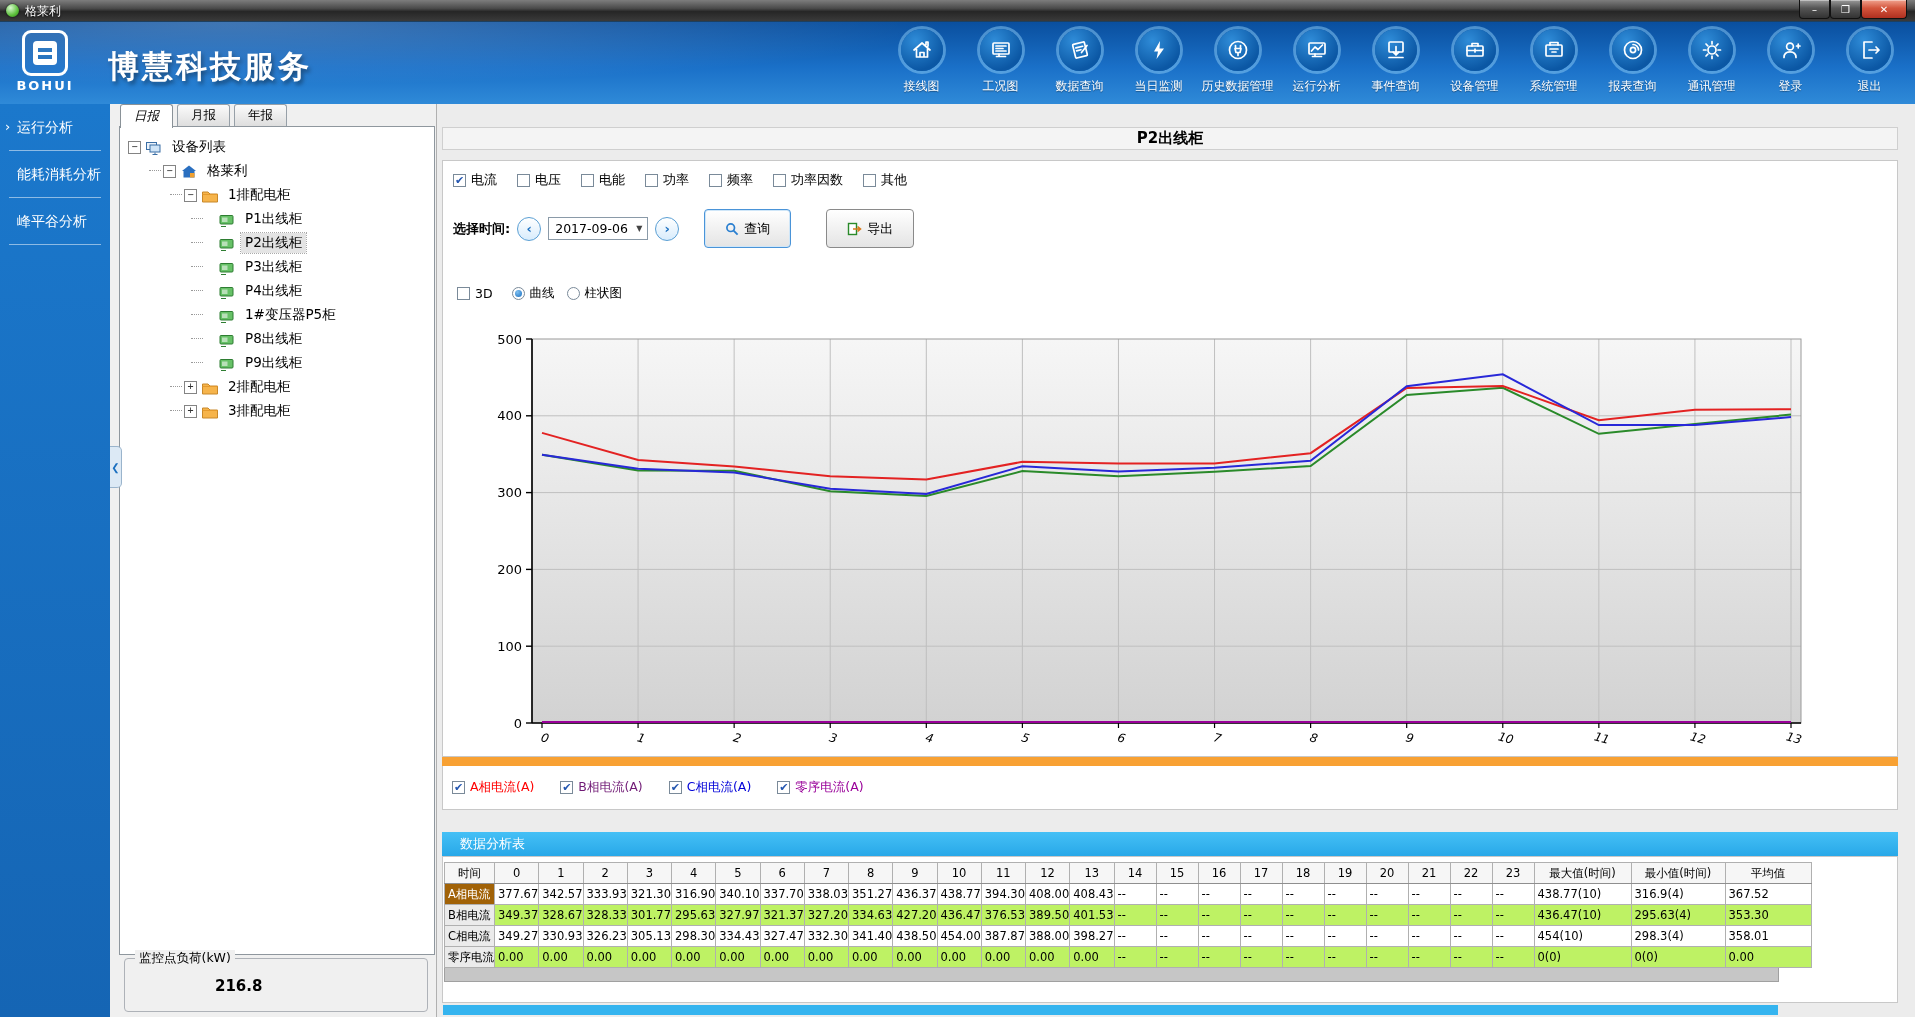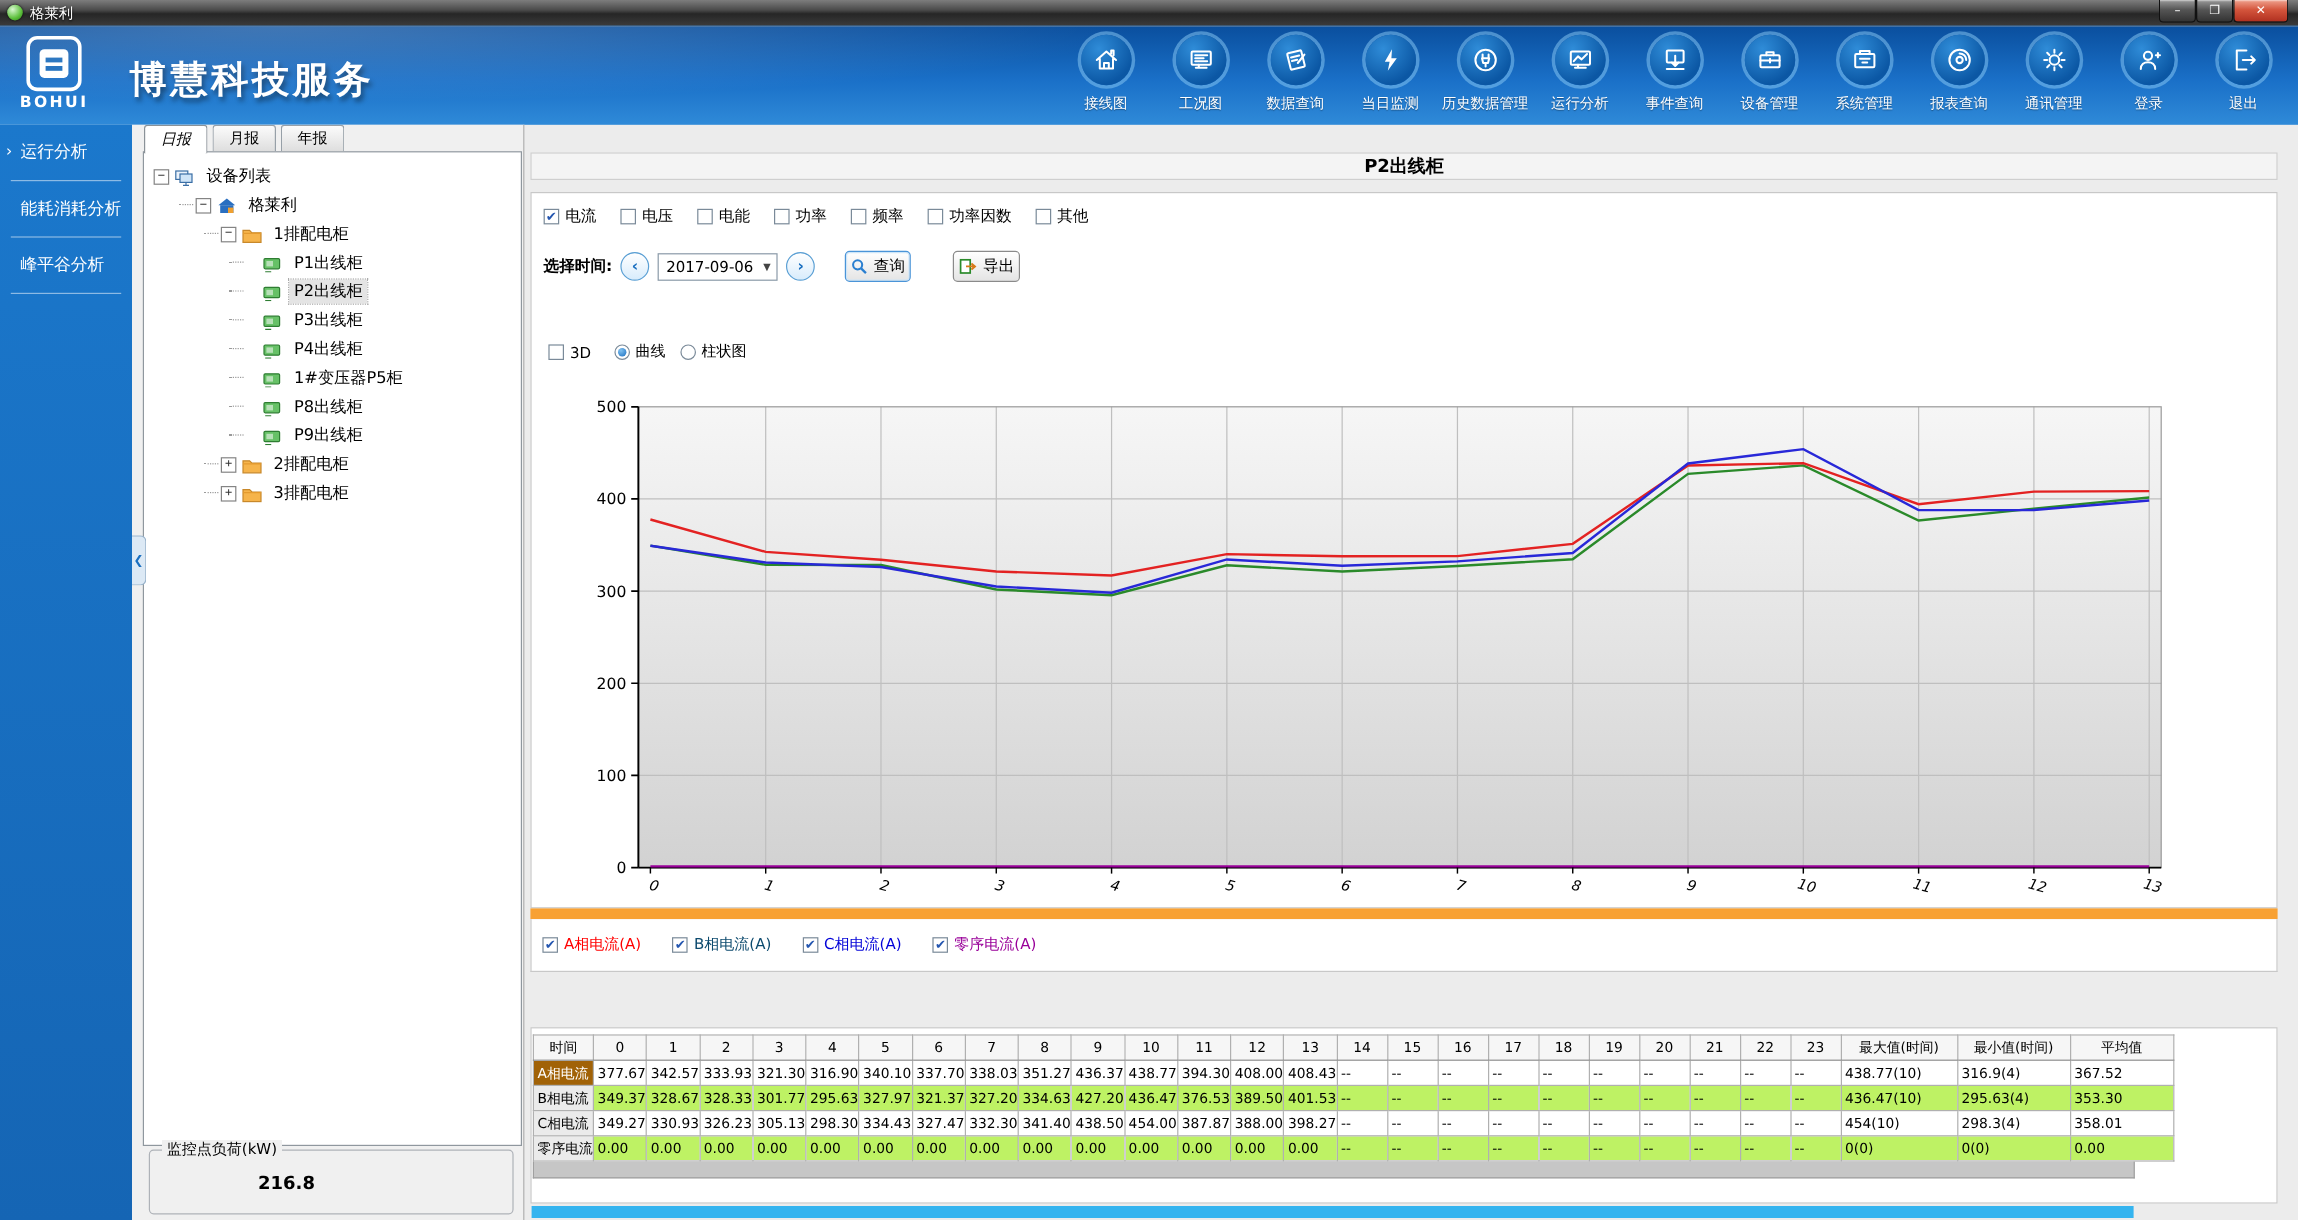--- a/index.html
+++ b/index.html
@@ -81,21 +81,21 @@
     align-items:center;justify-content:center;font-size:11px;color:#2456b0;flex:none;box-sizing:border-box;}
   .timerow{position:absolute;left:10px;top:48px;display:flex;align-items:center;gap:7px;font-size:13px;}
   .timelabel{font-weight:bold;}
   .navcirc{width:22px;height:22px;border-radius:50%;border:1px solid #5a9fd4;
     background:linear-gradient(180deg,#ffffff,#d8ecfc);color:#1a6fc0;font-weight:bold;font-size:13px;
     display:flex;align-items:center;justify-content:center;cursor:pointer;}
   .datebox{width:100px;height:23px;border:1px solid #8a9aa8;background:#fff;display:flex;
     align-items:center;box-sizing:border-box;cursor:pointer;}
   .datebox .dval{flex:1;padding-left:6px;font-size:12.5px;}
   .datebox .caret{width:16px;font-size:8px;color:#444;text-align:center;}
-  .btn{height:26px;border-radius:4px;display:flex;align-items:center;gap:5px;padding:0 4px;
+  .btn{height:39px;border-radius:4px;display:flex;align-items:center;gap:5px;padding:0 20px;
     background:linear-gradient(180deg,#ffffff,#e4e4e4);font-size:13px;cursor:pointer;box-sizing:border-box;}
   .btn.query{border:1px solid #4a94d8;box-shadow:0 0 0 1px #cfe6f8 inset;margin-left:18px;}
   .btn.export{border:1px solid #8a8a8a;margin-left:28px;}
   .orange-hdr{position:absolute;left:0;top:89px;width:100%;height:27px;
     background:linear-gradient(180deg,#f9ab45,#f7a133);color:#fff;font-size:13px;
     line-height:27px;padding-left:14px;box-sizing:border-box;}
   .modes{position:absolute;left:14px;top:124px;display:flex;align-items:center;gap:7px;font-size:12.5px;}
   .radio{width:13px;height:13px;border:1px solid #7a8a99;border-radius:50%;background:#fff;
     position:relative;flex:none;box-sizing:border-box;}
   .radio.on::after{content:"";position:absolute;left:2px;top:2px;width:7px;height:7px;border-radius:50%;
@@ -566,32 +566,33 @@
 
     <div class="orange-thin"></div>
 
     <div class="legend-strip" id="legend">
         <span class="lg-item">
           <span class="cb">✔</span>
           <span style="color:#ff0000">A相电流(A)</span>
         </span>
         <span class="lg-item">
           <span class="cb">✔</span>
-          <span style="color:#0c4a6e">B相电流(A)</span>
+          <span style="color:#701a75">B相电流(A)</span>
         </span>
         <span class="lg-item">
           <span class="cb">✔</span>
           <span style="color:#0000d8">C相电流(A)</span>
         </span>
         <span class="lg-item">
           <span class="cb">✔</span>
           <span style="color:#990099">零序电流(A)</span>
         </span>
       </div>
 
+    <div class="blue-hdr">数据分析表</div>
 
     <div class="table-panel">
       <table class="grid" id="grid">
           <colgroup>
             <col style="width:48px">
             <col style="width:42px">
             <col style="width:42px">
             <col style="width:42px">
             <col style="width:42px">
             <col style="width:42px">

